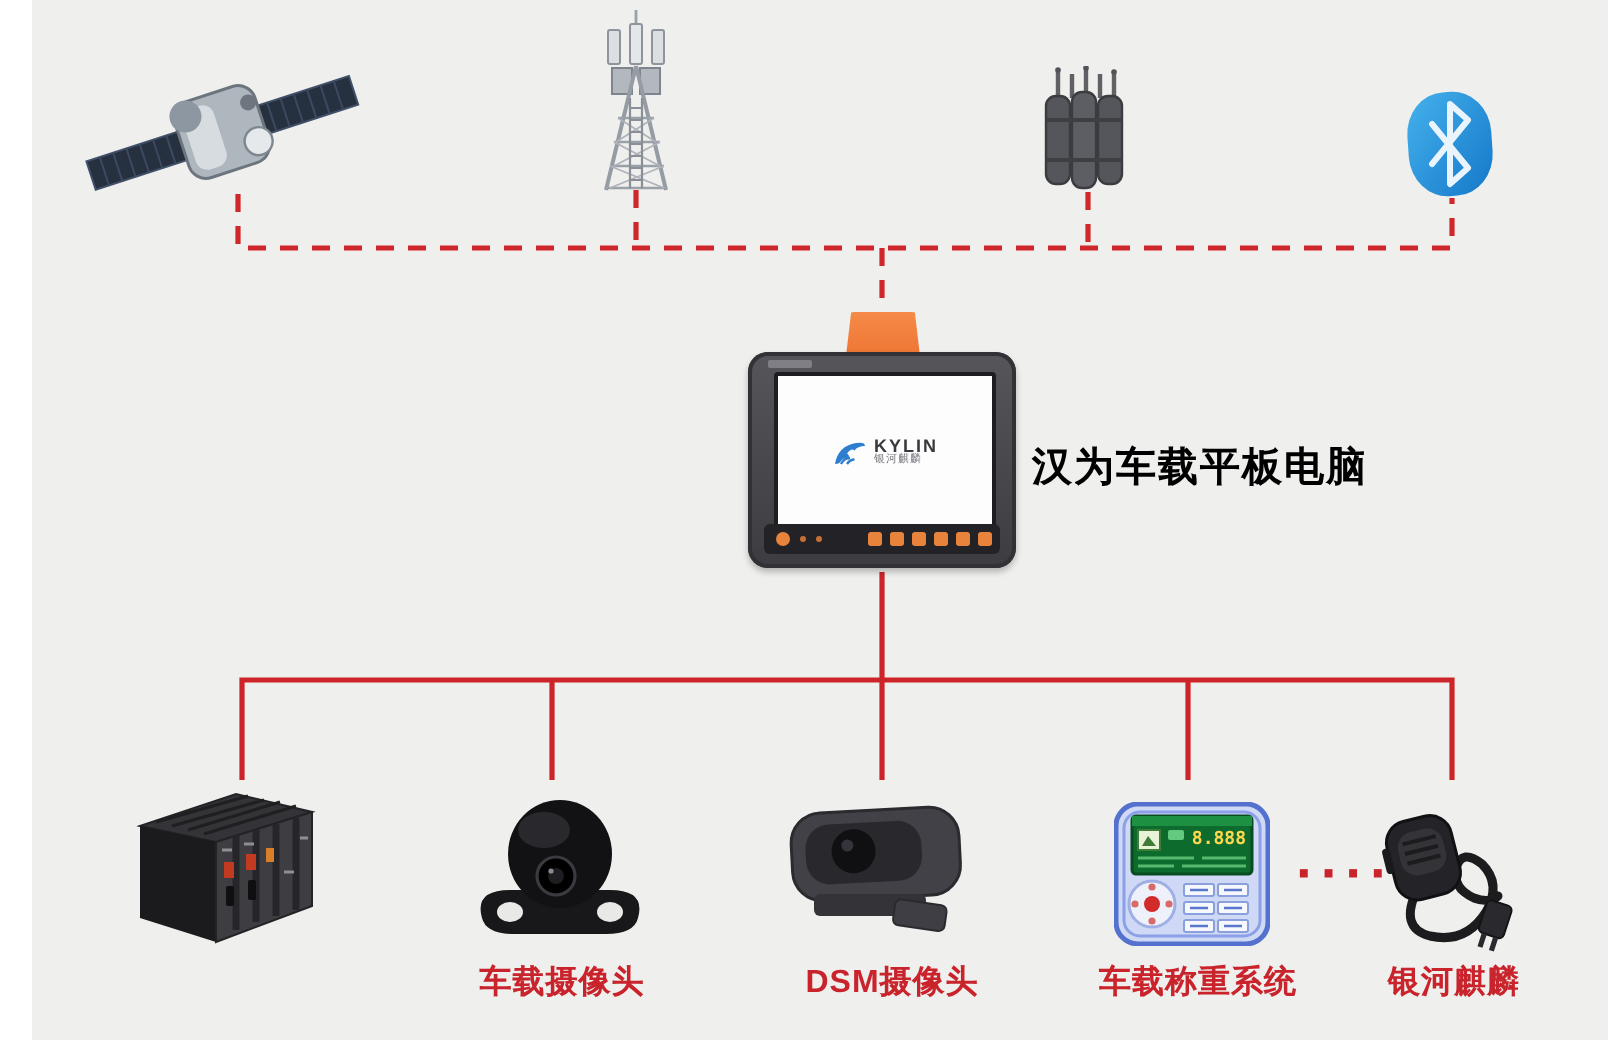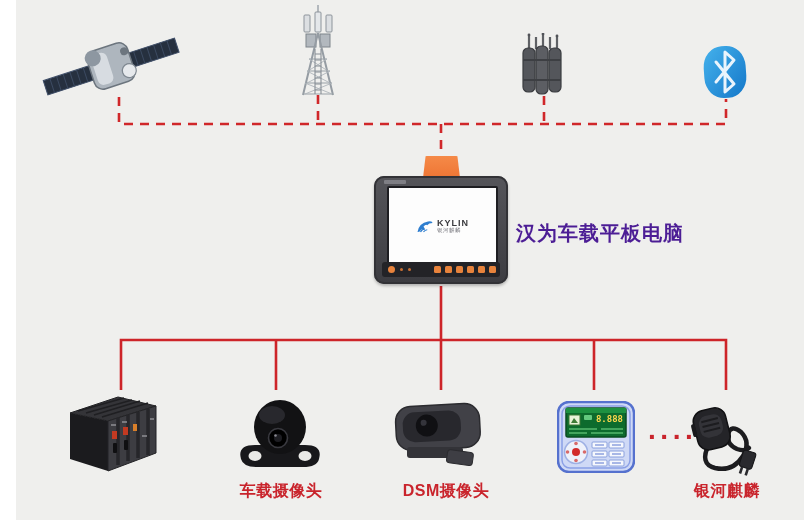--- a/index.html
+++ b/index.html
@@ -4,21 +4,21 @@
 <style>
   html,body{margin:0;padding:0;}
   body{font-family:"Liberation Sans","DejaVu Sans",sans-serif;}
   #stage{position:relative;width:804px;height:520px;background:#efefed;overflow:hidden;margin-left:16px;}
   .abs{position:absolute;}
   svg{display:block;}
   
   .dev-label{position:absolute;width:170px;text-align:center;font-weight:bold;
              font-size:16px;color:#c9242c;letter-spacing:0.5px;}
   .tablet-label{position:absolute;left:500px;top:220px;font-weight:bold;font-size:20px;
-                color:#4c1d95;letter-spacing:1px;font-family:Liberation Mono, monospace;}
+                color:#000000;letter-spacing:1px;font-family:Liberation Mono, monospace;}
   .sep-dots{position:absolute;left:632px;top:421px;font-weight:bold;font-size:28px;
             color:#c9242c;letter-spacing:3px;}
   
   .tablet-body{position:absolute;left:358px;top:176px;width:134px;height:108px;
                background:linear-gradient(180deg,#55555a 0%,#47474c 55%,#3c3c41 100%);
                border-radius:10px;box-shadow:inset 0 0 0 2px #323236, 0 2px 3px rgba(0,0,0,.25);}
   .tablet-screen{position:absolute;left:13px;top:10px;width:107px;height:76px;
                  background:#fdfdfd;border:2px solid #1e1e22;border-radius:2px;
                  display:flex;align-items:center;justify-content:center;}
   .logo-row{display:flex;align-items:center;gap:3px;}
@@ -207,15 +207,16 @@
       <rect x="7" y="16" width="4" height="13" rx="2" fill="#1a1a1d"></rect>
     </g>
     <g transform="rotate(18 62 56)">
       <rect x="56" y="47" width="13" height="17" rx="2.5" fill="#2a2a2e" stroke="#141416"></rect>
       <path d="M59.5,64 V71 M65.5,64 V71" stroke="#2a2a2e" stroke-width="2.6"></path>
     </g>
   </svg>
 
   <div class="dev-label" style="left:180px;top:481px">车载摄像头</div>
   <div class="dev-label" style="left:345px;top:481px">DSM摄像头</div>
+  <div class="dev-label" style="left:498px;top:481px">车载称重系统</div>
   <div class="dev-label" style="left:626px;top:481px">银河麒麟</div>
 
 </div>
 
 </body></html>

